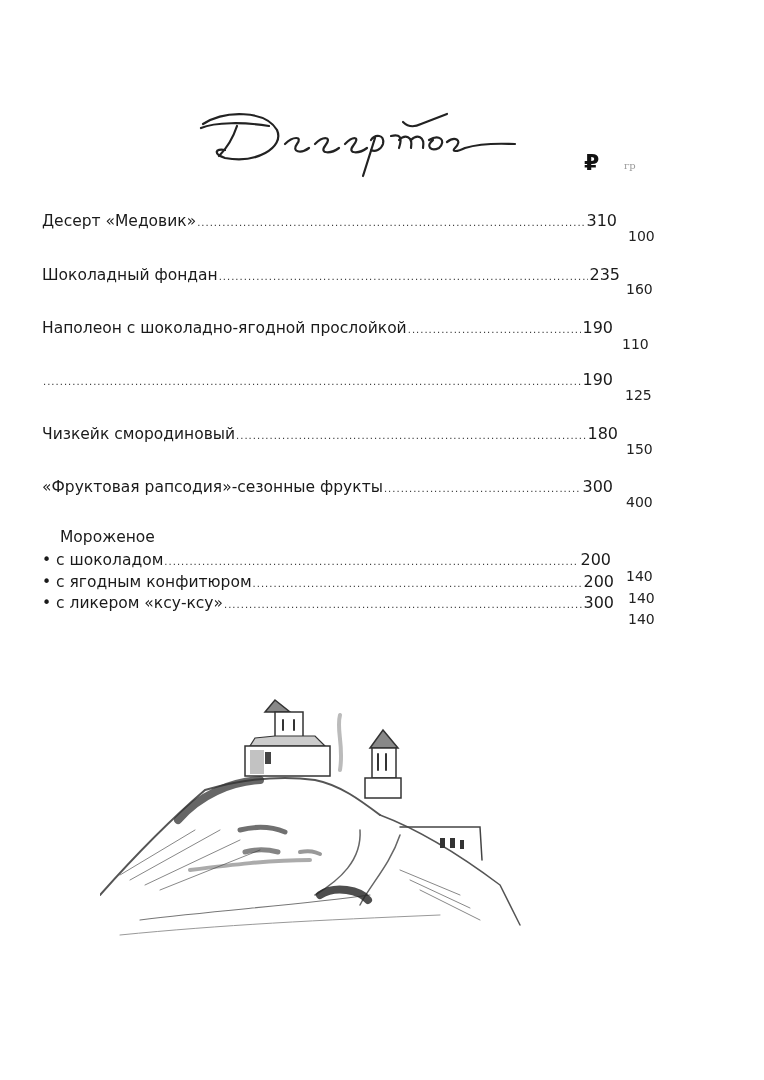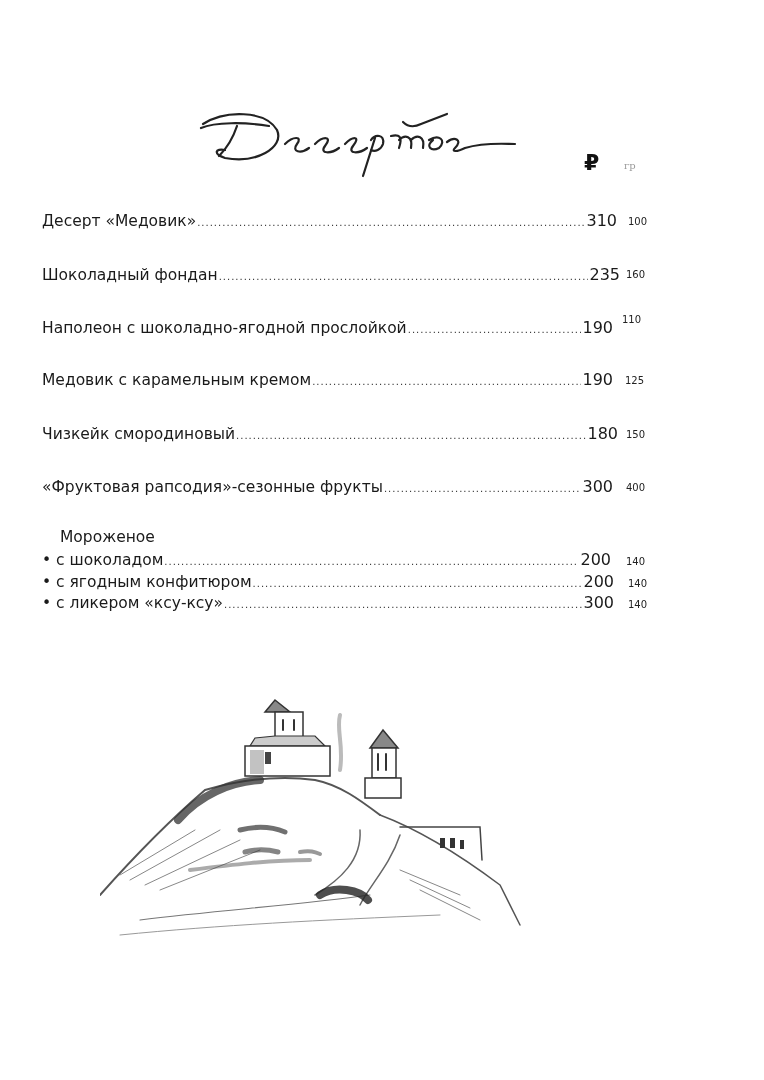--- a/index.html
+++ b/index.html
@@ -6,21 +6,21 @@
   body { width: 764px; height: 1080px; position: relative; overflow: hidden; font-family: "DejaVu Sans", sans-serif; color: #1a1a1a; }
   .title { position: absolute; left: 185px; top: 92px; width: 340px; height: 100px; }
   .title svg { width: 100%; height: 100%; }
   .cur { position: absolute; left: 584px; top: 150px; font-size: 22px; font-weight: bold; color: #111; }
   .gr { position: absolute; left: 624px; top: 160px; font-size: 10px; color: #999; font-family: "DejaVu Serif", serif; }
   .row { position: absolute; left: 42px; width: 575px; display: flex; align-items: baseline; font-size: 15.5px; line-height: 20px; }
   .row .name { white-space: nowrap; }
   .row .dots { flex: 1; overflow: hidden; white-space: nowrap; margin: 0 1px; letter-spacing: 1px; font-size: 10px; color: #333; }
   .row .dots::after { content: "................................................................................................................................................................................................................................................................"; }
   .row .price { font-size: 16px; white-space: nowrap; }
-  .weight { position: absolute; font-size: 10px; color: #222; }
+  .weight { position: absolute; font-size: 14px; color: #222; margin-top: 12px; }
   .section { position: absolute; left: 60px; top: 528px; font-size: 15.5px; }
   .sketch { position: absolute; left: 100px; top: 680px; width: 460px; height: 270px; }
 </style>
 </head>
 <body>
 
 <div class="title">
   <svg viewBox="0 0 340 100">
     <g fill="none" stroke="#222" stroke-width="2.2" stroke-linecap="round" stroke-linejoin="round">
       <path d="M18,32 C40,18 80,18 92,38 C100,56 70,72 40,66 C28,62 30,56 40,58"></path>
@@ -53,24 +53,23 @@
   <span class="dots"></span>
   <span class="price" style="margin-right:-3px">235</span>
 </div>
 <div class="weight" style="left:626px; top:269px">160</div>
 
 <div class="row" style="top:318px">
   <span class="name">Наполеон с шоколадно-ягодной прослойкой</span>
   <span class="dots"></span>
   <span class="price" style="margin-right:4px">190</span>
 </div>
-<div class="weight" style="left:622px; top:314px">110</div>
+<div class="weight" style="left:622px; top:324px">110</div>
 
 <div class="row" style="top:370px">
-  <span class="name">Медовик с карамельным кремом</span>
   <span class="dots"></span>
   <span class="price" style="margin-right:4px">190</span>
 </div>
 <div class="weight" style="left:625px; top:375px">125</div>
 
 <div class="row" style="top:424px">
   <span class="name">Чизкейк смородиновый</span>
   <span class="dots"></span>
   <span class="price" style="margin-right:-1px">180</span>
 </div>

